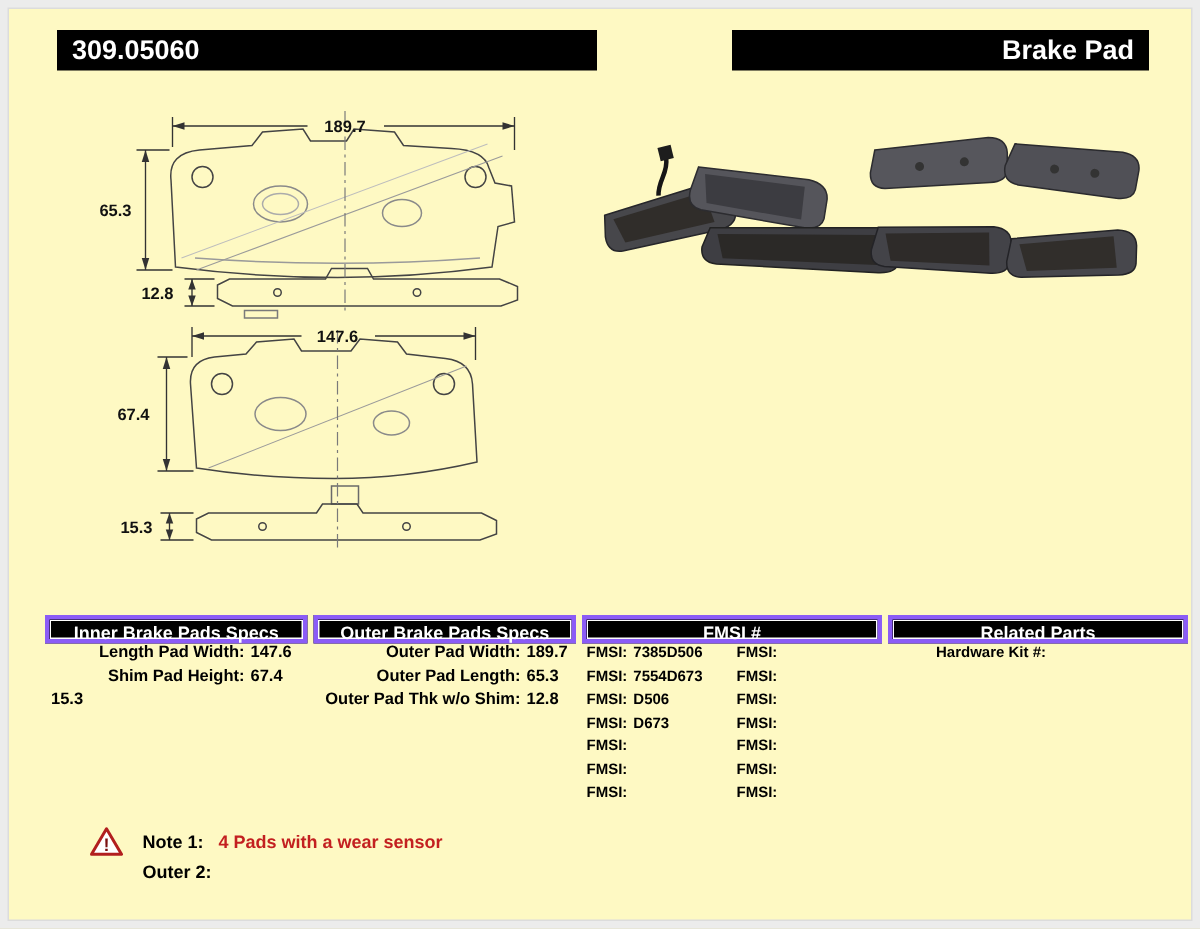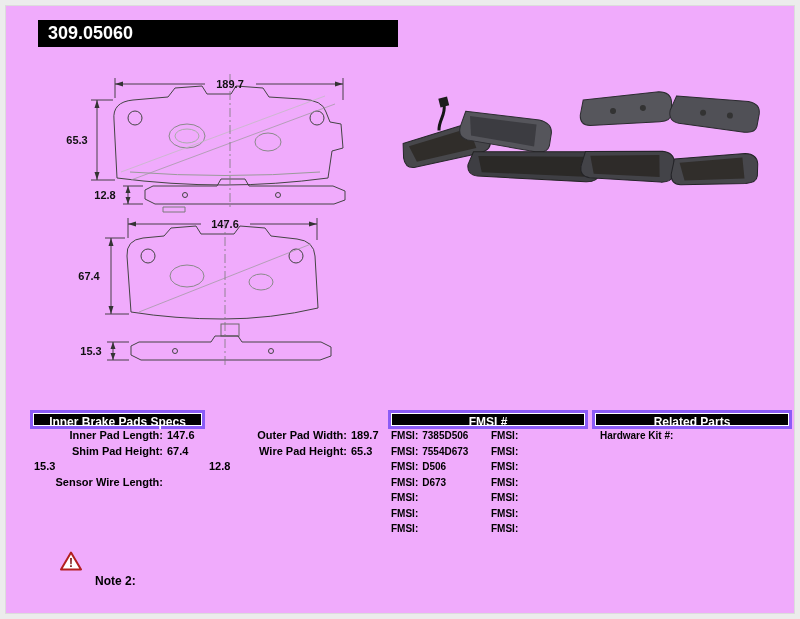--- a/index.html
+++ b/index.html
@@ -1,17 +1,17 @@
 <!DOCTYPE html>
 <html><head>
 <meta charset="utf-8">
 <style>
   html,body { margin:0; padding:0; background:#d9d9d9; }
   .canvas {
-    position:relative; width:800px; height:619px; background:#f0abfc;
+    position:relative; width:800px; height:619px; background:#fef9c3;
     font-family:"Liberation Sans", sans-serif; overflow:hidden;
     box-shadow: inset 0 0 0 5px #ececec, inset 0 0 0 6px #dcdcdc;
   }
   .hdr-bar {
     position:absolute; top:20px; height:27px; background:#000; color:#fff;
     font-size:18px; font-weight:bold; line-height:27px; box-sizing:border-box;
   }
   .hdr-left  { left:38px;  width:360px; padding-left:10px;  text-align:left; }
   .hdr-right { left:488px; width:278px; padding-right:10px; text-align:right; }
 
@@ -32,20 +32,23 @@
   .note-label { font-weight:bold; color:#000; margin-right:10px; }
   .note-text { font-weight:bold; color:#c32020; }
 </style>
 </head>
 <body>
 
 <div class="canvas">
 
   <div class="hdr-bar hdr-left">
     <span>309.05060</span>
+  </div>
+  <div class="hdr-bar hdr-right">
+    <span>Brake Pad</span>
   </div>
 
   <svg style="position:absolute;left:35px;top:60px" width="355" height="340" viewBox="0 0 355 340">
 
     <g stroke="#444" stroke-width="1" fill="none">
       <path d="M82,118 L79,60 Q77,42 98,40 L133,37 L140,28 L167,26 L172,34 L196,34 L201,26 L228,28 L234,37 L266,39 Q288,40 291,52 L295,62 L306,64 L308,88 L297,91 L293,118 Q240,125 190,125 Q136,125 82,118 Z"></path>
       <path d="M95,112 Q190,119 285,112" stroke="#9a9a9a"></path>
       <circle cx="100" cy="58" r="7"></circle>
       <circle cx="282" cy="58" r="7"></circle>
       <ellipse cx="152" cy="76" rx="18" ry="12" stroke="#8a8a8a"></ellipse>
@@ -149,51 +152,49 @@
       <path d="M-44,-13 L33,-16 Q45,-15 45,-5 L44,8 Q43,15 32,15 L-39,13 Q-49,12 -48,2 Z" fill="#434348" stroke="#232327"></path>
       <path d="M-39,-9 L30,-12 L31,10 L-35,9 Z" fill="#2e2b29"></path>
     </g>
     <g transform="translate(320,90) rotate(-3)">
       <path d="M-40,-13 L31,-15 Q43,-14 43,-4 L42,8 Q41,15 30,15 L-35,13 Q-45,12 -44,2 Z" fill="#47474c" stroke="#232327"></path>
       <path d="M-35,-9 L28,-11 L29,10 L-31,9 Z" fill="#312e2b"></path>
     </g>
   </svg>
 
   <div class="col-hdr" style="left:30px;width:175px">Inner Brake Pads Specs</div>
+  <div class="col-hdr" style="left:209px;width:175px">Outer Brake Pads Specs</div>
   <div class="col-hdr" style="left:388px;width:200px">FMSI #</div>
   <div class="col-hdr" style="left:592px;width:200px">Related Parts</div>
 
   <div class="spec-col inner-col" style="left:30px;top:428px">
     <div class="spec-row">
-      <span class="lbl">Inner Pad Length:</span>
+      <span class="lbl">Length Pad Width:</span>
         <span class="val">147.6</span>
     </div>
     <div class="spec-row">
       <span class="lbl">Shim Pad Height:</span>
         <span class="val">67.4</span>
     </div>
     <div class="spec-row">
         <span class="val">15.3</span>
     </div>
-    <div class="spec-row">
-      <span class="lbl">Sensor Wire Length:</span>
-        <span class="val"></span>
-    </div>
   </div>
 
   <div class="spec-col outer-col" style="left:205px;top:428px">
     <div class="spec-row">
       <span class="lbl">Outer Pad Width:</span>
         <span class="val">189.7</span>
     </div>
     <div class="spec-row">
-      <span class="lbl">Wire Pad Height:</span>
+      <span class="lbl">Outer Pad Length:</span>
         <span class="val">65.3</span>
     </div>
     <div class="spec-row">
+      <span class="lbl">Outer Pad Thk w/o Shim:</span>
         <span class="val">12.8</span>
     </div>
   </div>
 
   <div class="spec-col" style="left:391px;top:428px">
     <div class="fmsi-row"><span class="lbl">FMSI:</span><span class="val">7385D506</span></div>
     <div class="fmsi-row"><span class="lbl">FMSI:</span><span class="val">7554D673</span></div>
     <div class="fmsi-row"><span class="lbl">FMSI:</span><span class="val">D506</span></div>
     <div class="fmsi-row"><span class="lbl">FMSI:</span><span class="val">D673</span></div>
     <div class="fmsi-row"><span class="lbl">FMSI:</span><span class="val"></span></div>
@@ -204,27 +205,30 @@
   <div class="spec-col" style="left:491px;top:428px">
     <div class="fmsi-row"><span class="lbl">FMSI:</span><span class="val"></span></div>
     <div class="fmsi-row"><span class="lbl">FMSI:</span><span class="val"></span></div>
     <div class="fmsi-row"><span class="lbl">FMSI:</span><span class="val"></span></div>
     <div class="fmsi-row"><span class="lbl">FMSI:</span><span class="val"></span></div>
     <div class="fmsi-row"><span class="lbl">FMSI:</span><span class="val"></span></div>
     <div class="fmsi-row"><span class="lbl">FMSI:</span><span class="val"></span></div>
     <div class="fmsi-row"><span class="lbl">FMSI:</span><span class="val"></span></div>
   </div>
 
-  <div class="spec-col" style="left:600px;top:428px">
+  <div class="spec-col" style="left:624px;top:428px">
     <div class="fmsi-row">
       <span class="lbl">Hardware Kit #:</span><span class="val"></span>
     </div>
   </div>
 
   <svg width="22" height="20" viewBox="0 0 22 20" style="position:absolute;left:60px;top:551px">
     <polygon points="11,1.5 21,18.5 1,18.5" fill="#ffffff" stroke="#b21f1f" stroke-width="2" stroke-linejoin="round"></polygon>
     <text x="11" y="16" text-anchor="middle" font-size="12" font-weight="bold" fill="#7a1010" font-family="Liberation Sans, sans-serif">!</text>
   </svg>
+  <div class="note-row" style="top:553px">
+    <span class="note-label">Note 1:</span><span class="note-text">4 Pads with a wear sensor</span>
+  </div>
   <div class="note-row" style="top:573px">
-    <span class="note-label">Note 2:</span><span class="note-text"></span>
+    <span class="note-label">Outer 2:</span><span class="note-text"></span>
   </div>
 
 </div>
 
 </body></html>

